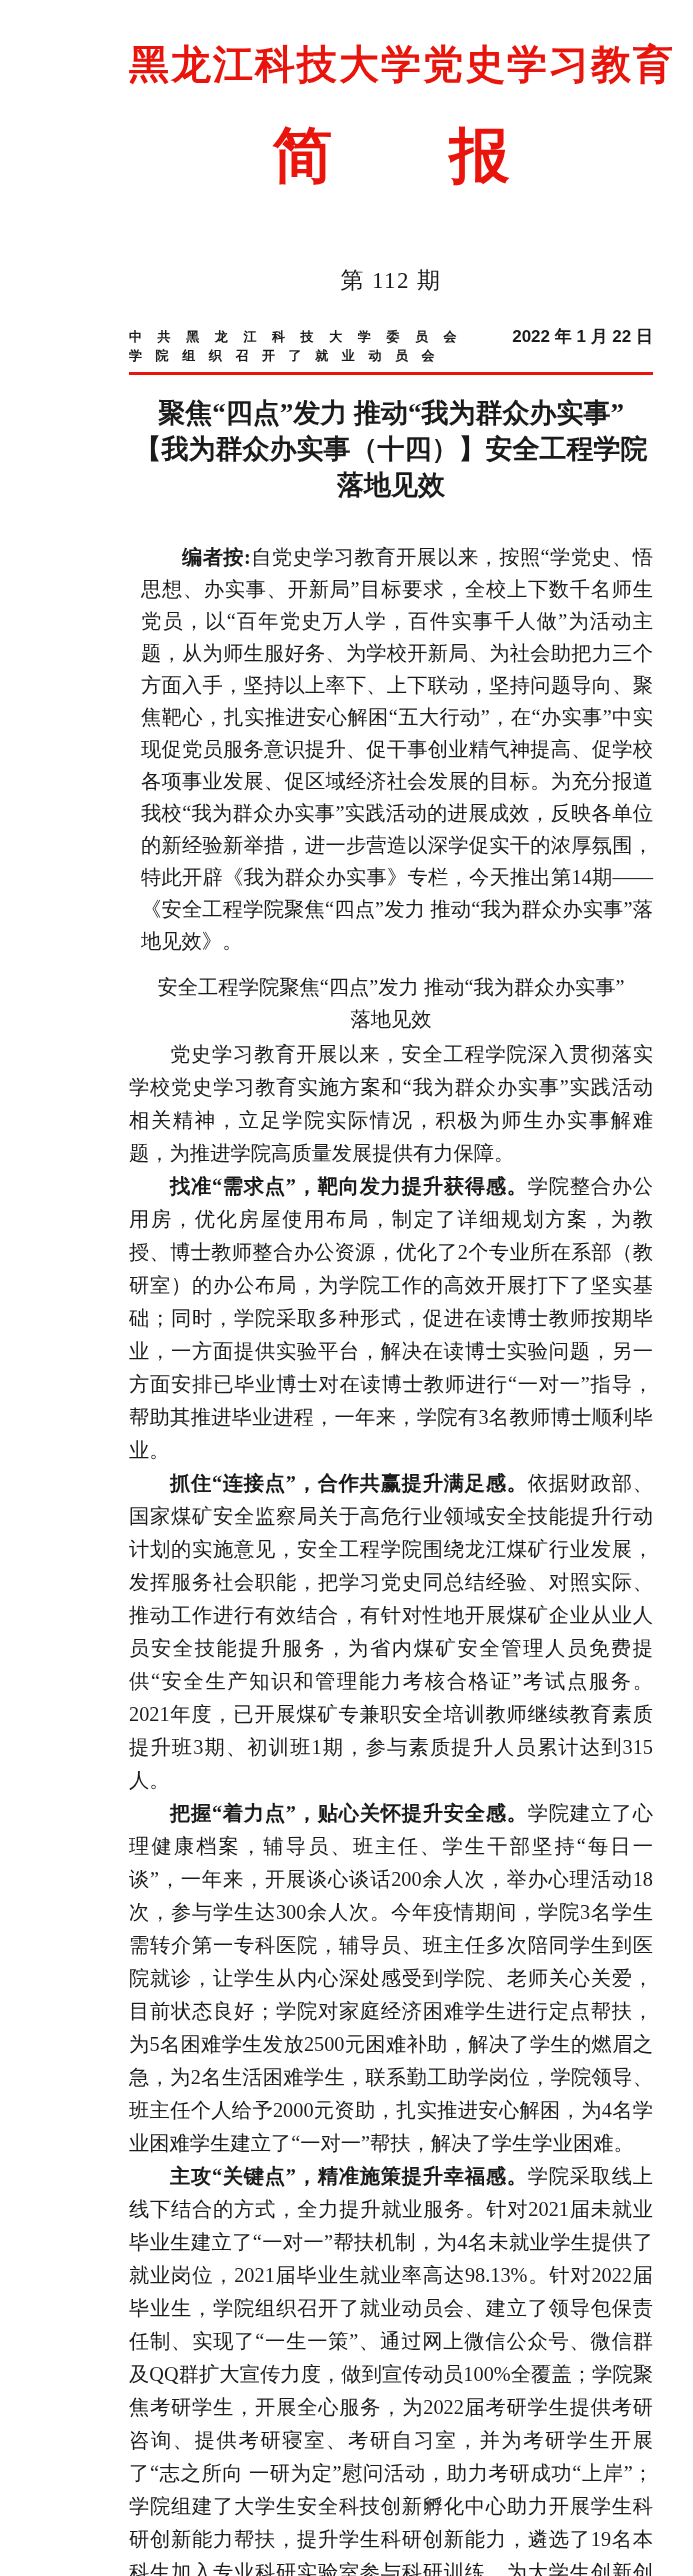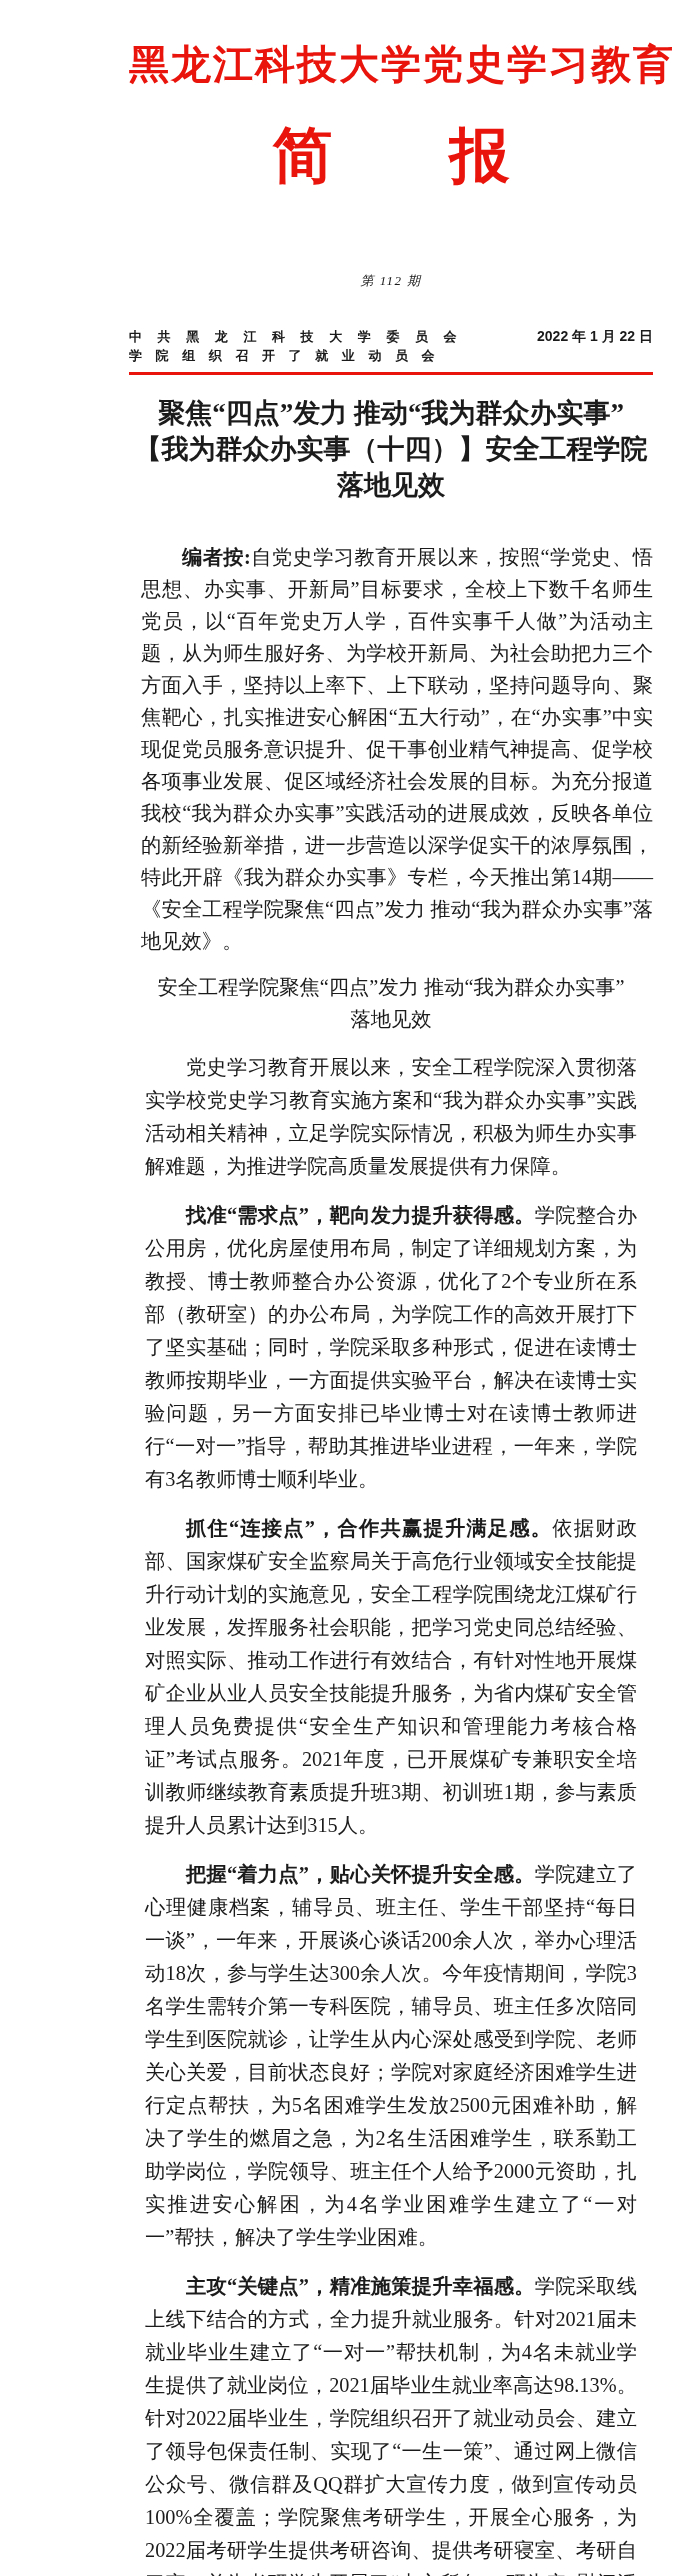--- a/index.html
+++ b/index.html
@@ -33,44 +33,43 @@
     color: var(--accent);
     font-weight: 900;
     font-size: 60px;
     line-height: 76px;
   }
   .bulletin .char { display: inline-block; }
   .bulletin .char + .char { margin-left: 102px; }
   .issue {
     margin-top: 76px;
     text-align: center;
-    font-size: 13px;
+    font-size: 23px;
     line-height: 22px;
     letter-spacing: 1.4px;
-    font-style: italic;
   }
   .issuer-row {
     margin-top: 35px;
     display: flex;
     justify-content: space-between;
     align-items: flex-start;
   }
   .issuer .line {
     font-family: "Liberation Sans", sans-serif;
     font-weight: bold;
     font-size: 13px;
     line-height: 19px;
     white-space: nowrap;
   }
   .issuer .line-1 { letter-spacing: 15.6px; }
   .issuer .line-2 { letter-spacing: 13.6px; }
   .date {
     font-family: "Liberation Sans", sans-serif;
     font-weight: bold;
-    font-size: 14px;
+    font-size: 17px;
     line-height: 19px;
     white-space: nowrap;
   }
   .rule {
     margin-top: 6.8px;
     height: 3.4px;
     background: var(--accent);
   }
 
   
@@ -97,21 +96,21 @@
     margin-top: 14px;
     text-align: center;
     font-weight: normal;
     font-size: 20.3px;
     line-height: 32px;
   }
 
   
   .body { margin-top: 2.7px; }
   .body p {
-    margin: 16px;
+    margin: 0;
     font-size: 20.3px;
     line-height: 33px;
     text-align: justify;
     text-indent: 41px;
   }
   .body .lead { font-weight: bold; }
 </style>
 </head>
 <body>
 

